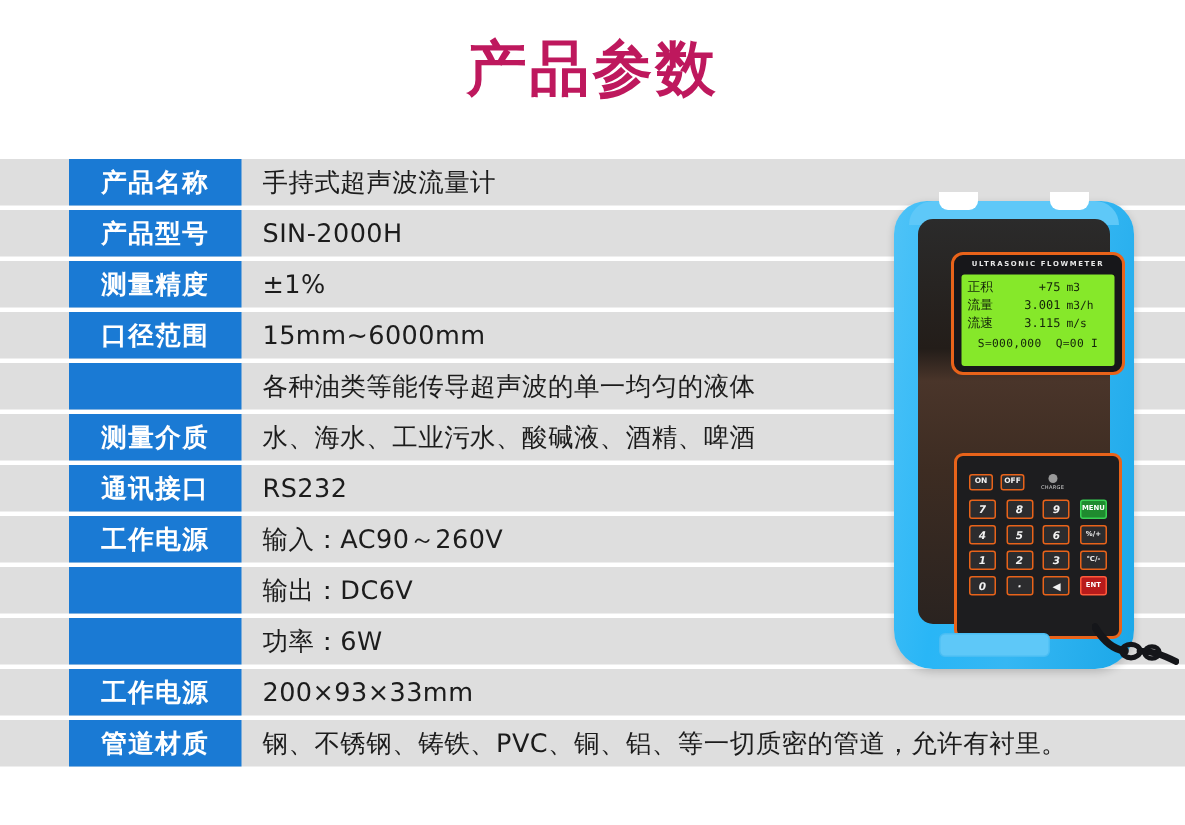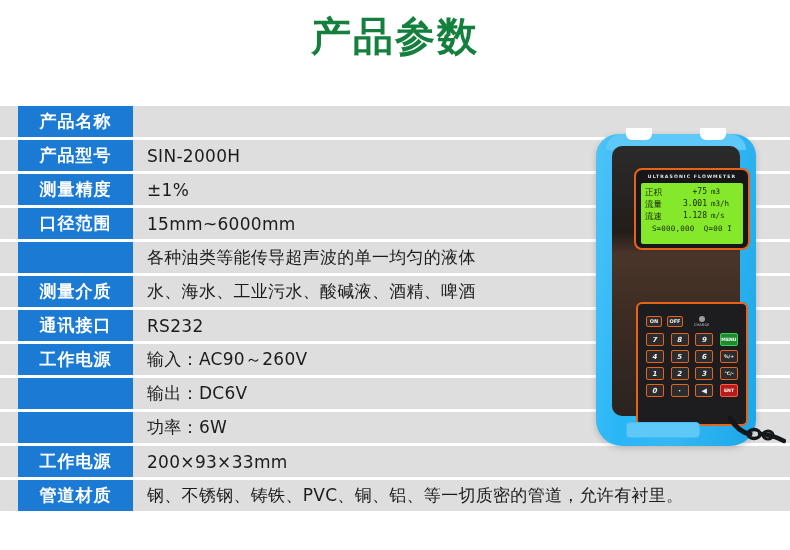--- a/index.html
+++ b/index.html
@@ -8,42 +8,43 @@
     background:#ffffff;
     font-family:"DejaVu Sans","Liberation Sans",sans-serif;
     overflow:hidden;
     position:relative;
   }
   .page{position:relative;width:790px;height:550px;}
 
   
   .page-title{
     position:absolute;
-    top:12px;left:0;width:790px;
+    top:22px;left:0;width:790px;
     text-align:center;
     font-size:40px;
     font-weight:bold;
     letter-spacing:2px;
-    color:#15803d;
+    color:#be185d;
     line-height:1.2;
   }
 
   
   .spec-table{
     position:absolute;
     left:0;top:106px;
     width:790px;
   }
   .spec-row{
     position:relative;
     height:31px;
     margin-bottom:3px;
     background:#dedede;
     display:flex;
     align-items:center;
+    padding-left:28px;
   }
   .spec-row.last{margin-bottom:0;}
   .row-label{
     flex:0 0 auto;
     width:115px;
     margin-left:18px;
     height:31px;
     background:#1a7ad4;
     color:#ffffff;
     font-size:17px;
@@ -216,20 +217,21 @@
 <body>
 
 <div class="page">
 
   <div class="page-title">产品参数</div>
 
   <div class="spec-table">
 
     <div class="spec-row">
       <div class="row-label">产品名称</div>
+      <div class="row-value">手持式超声波流量计</div>
     </div>
 
     <div class="spec-row">
       <div class="row-label">产品型号</div>
       <div class="row-value">SIN-2000H</div>
     </div>
 
     <div class="spec-row">
       <div class="row-label">测量精度</div>
       <div class="row-value">±1%</div>
@@ -300,21 +302,21 @@
             <span class="lcd-val">+75</span>
             <span class="lcd-unit">m3</span>
           </div>
           <div class="lcd-line">
             <span class="lcd-lbl">流量</span>
             <span class="lcd-val">3.001</span>
             <span class="lcd-unit">m3/h</span>
           </div>
           <div class="lcd-line">
             <span class="lcd-lbl">流速</span>
-            <span class="lcd-val">1.128</span>
+            <span class="lcd-val">3.115</span>
             <span class="lcd-unit">m/s</span>
           </div>
           <div class="lcd-status">S=000,000  Q=00 I</div>
         </div>
       </div>
 
       <div class="keypad">
 
         <div class="kp-top">
           <div class="key pwr">ON</div>

